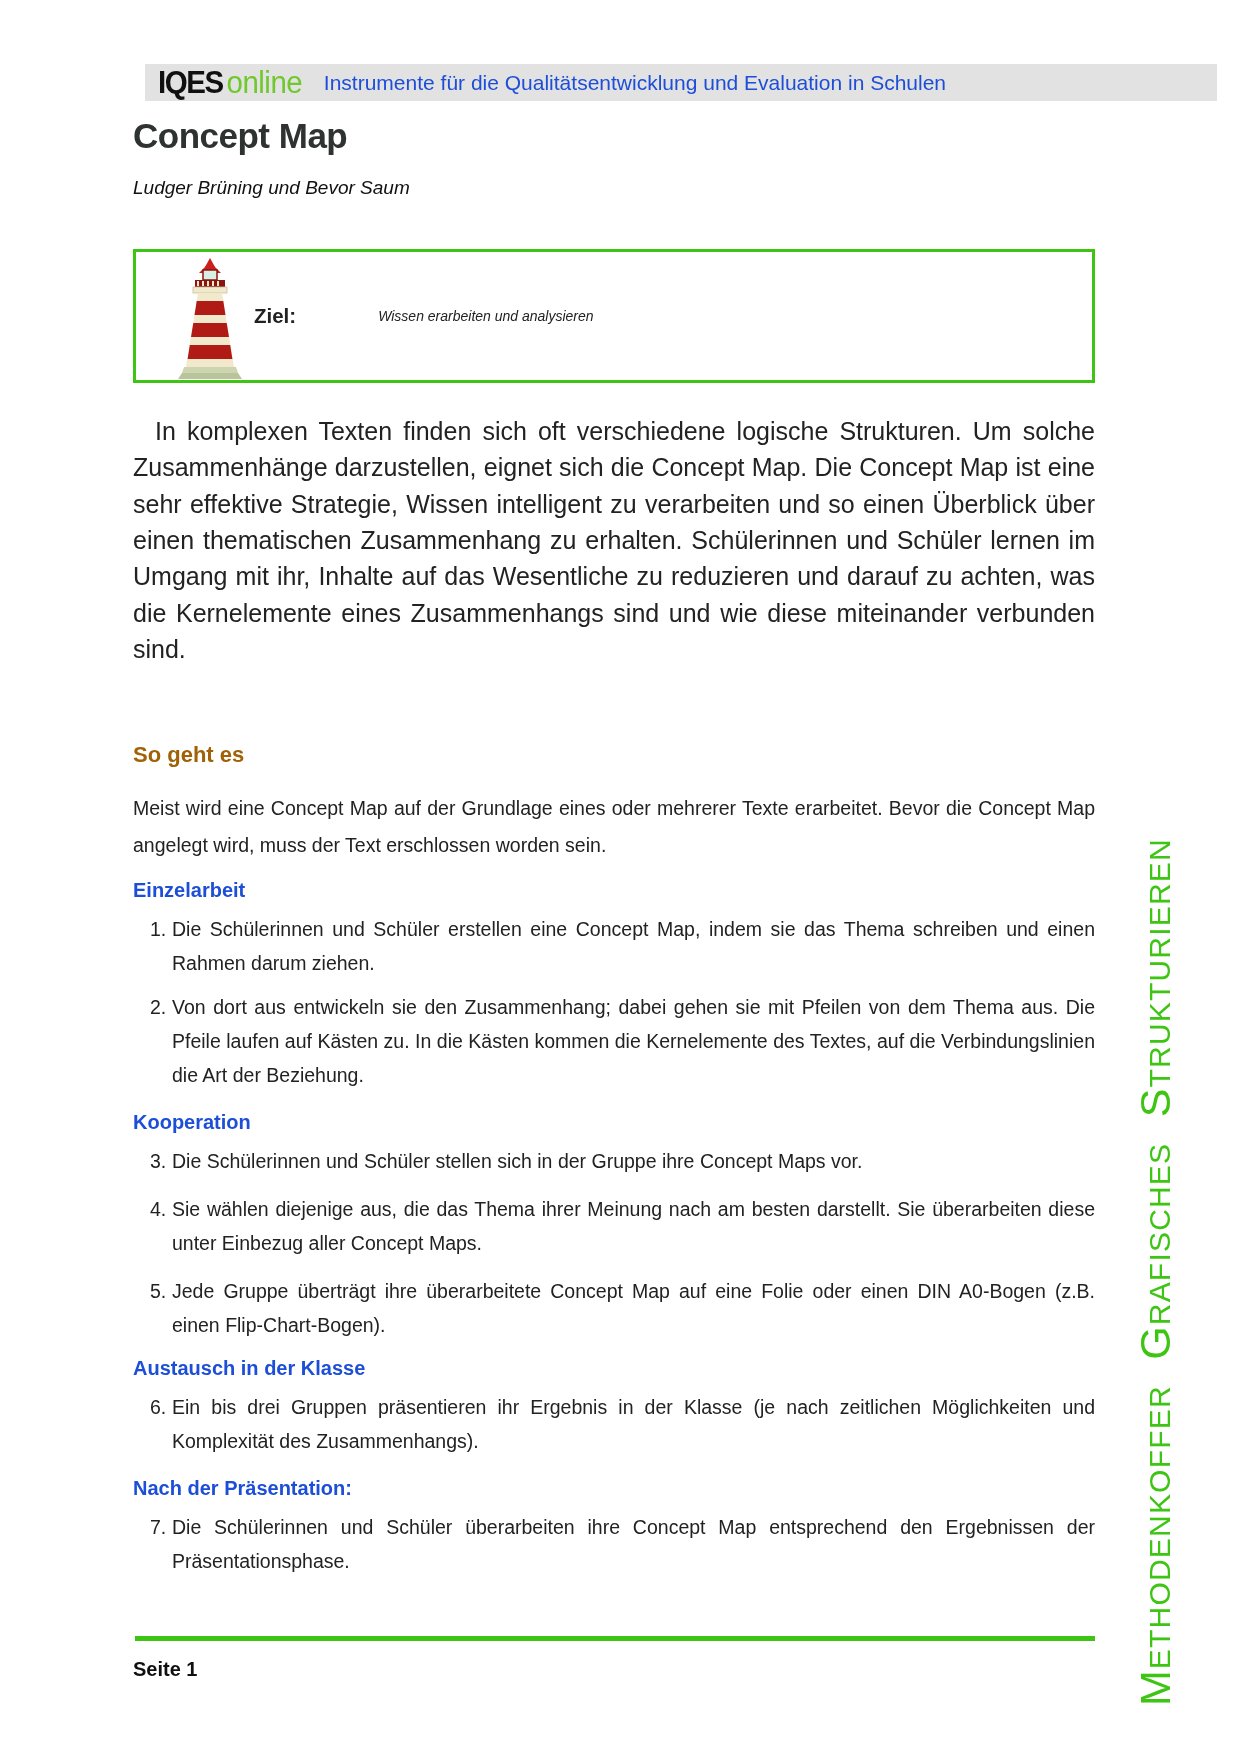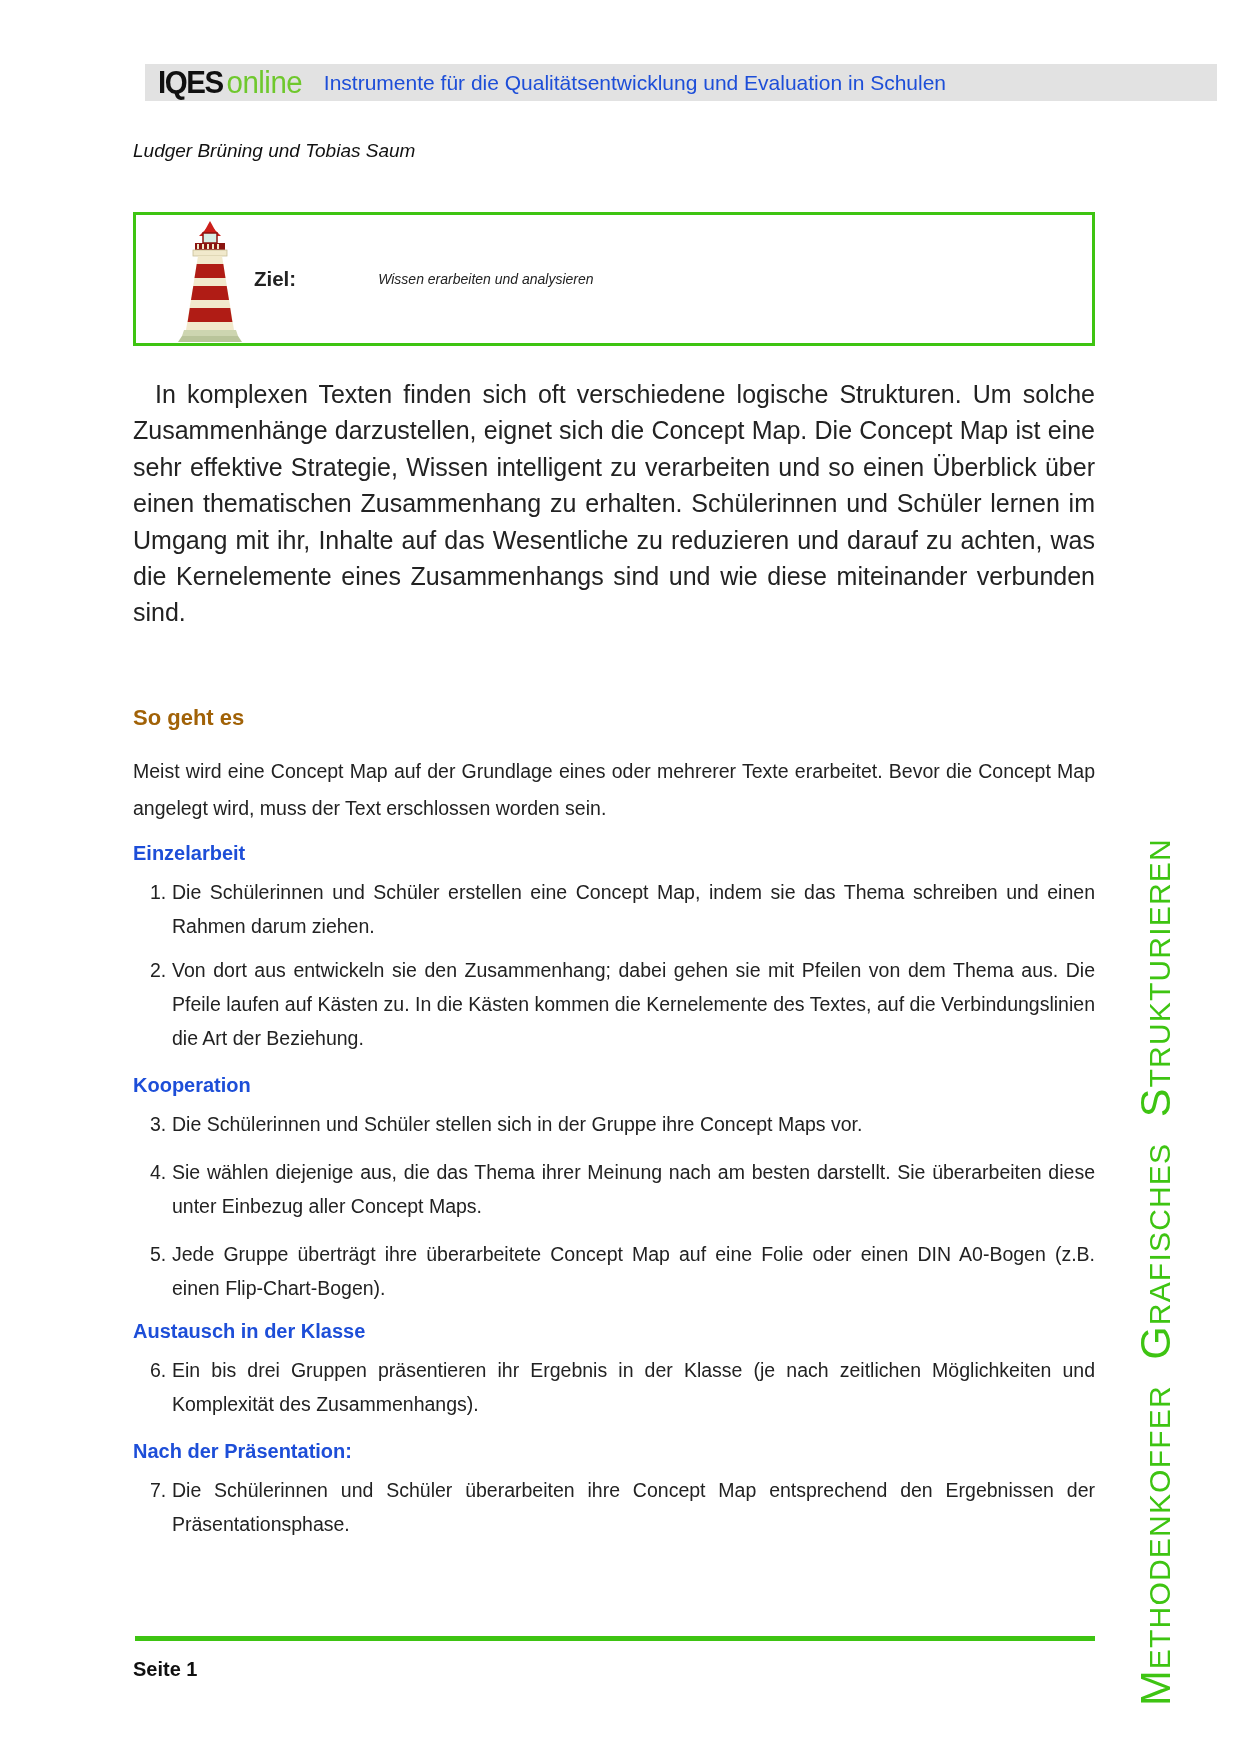--- a/index.html
+++ b/index.html
@@ -66,21 +66,22 @@
 
   <div class="header-bar">
     <span class="logo">
       <span class="logo-iqes">IQES</span>
       <span class="logo-online">online</span>
     </span>
     <span class="tagline">Instrumente für die Qualitätsentwicklung und Evaluation in Schulen</span>
   </div>
 
   <div class="content">
-    <div class="authors">Ludger Brüning und Tobias Saum</div>
+    <h1 class="title">Concept Map</h1>
+    <div class="authors">Ludger Brüning und Bevor Saum</div>
 
     <div class="goal-box">
       <span class="lighthouse">
         <svg width="80" height="122" viewBox="0 0 80 122" aria-hidden="true">
           <polygon points="40,1 35,10 45,10" fill="#cc1f1a"></polygon>
           <polygon points="40,5 29,16 51,16" fill="#cc1f1a"></polygon>
           <rect x="33" y="13" width="14" height="10" fill="#d8efe6" stroke="#8a1410" stroke-width="1.5"></rect>
           <rect x="25" y="23" width="30" height="7" fill="#8a1410"></rect>
           <rect x="27" y="24" width="2" height="5" fill="#f1e9cc"></rect>
           <rect x="32" y="24" width="2" height="5" fill="#f1e9cc"></rect>

